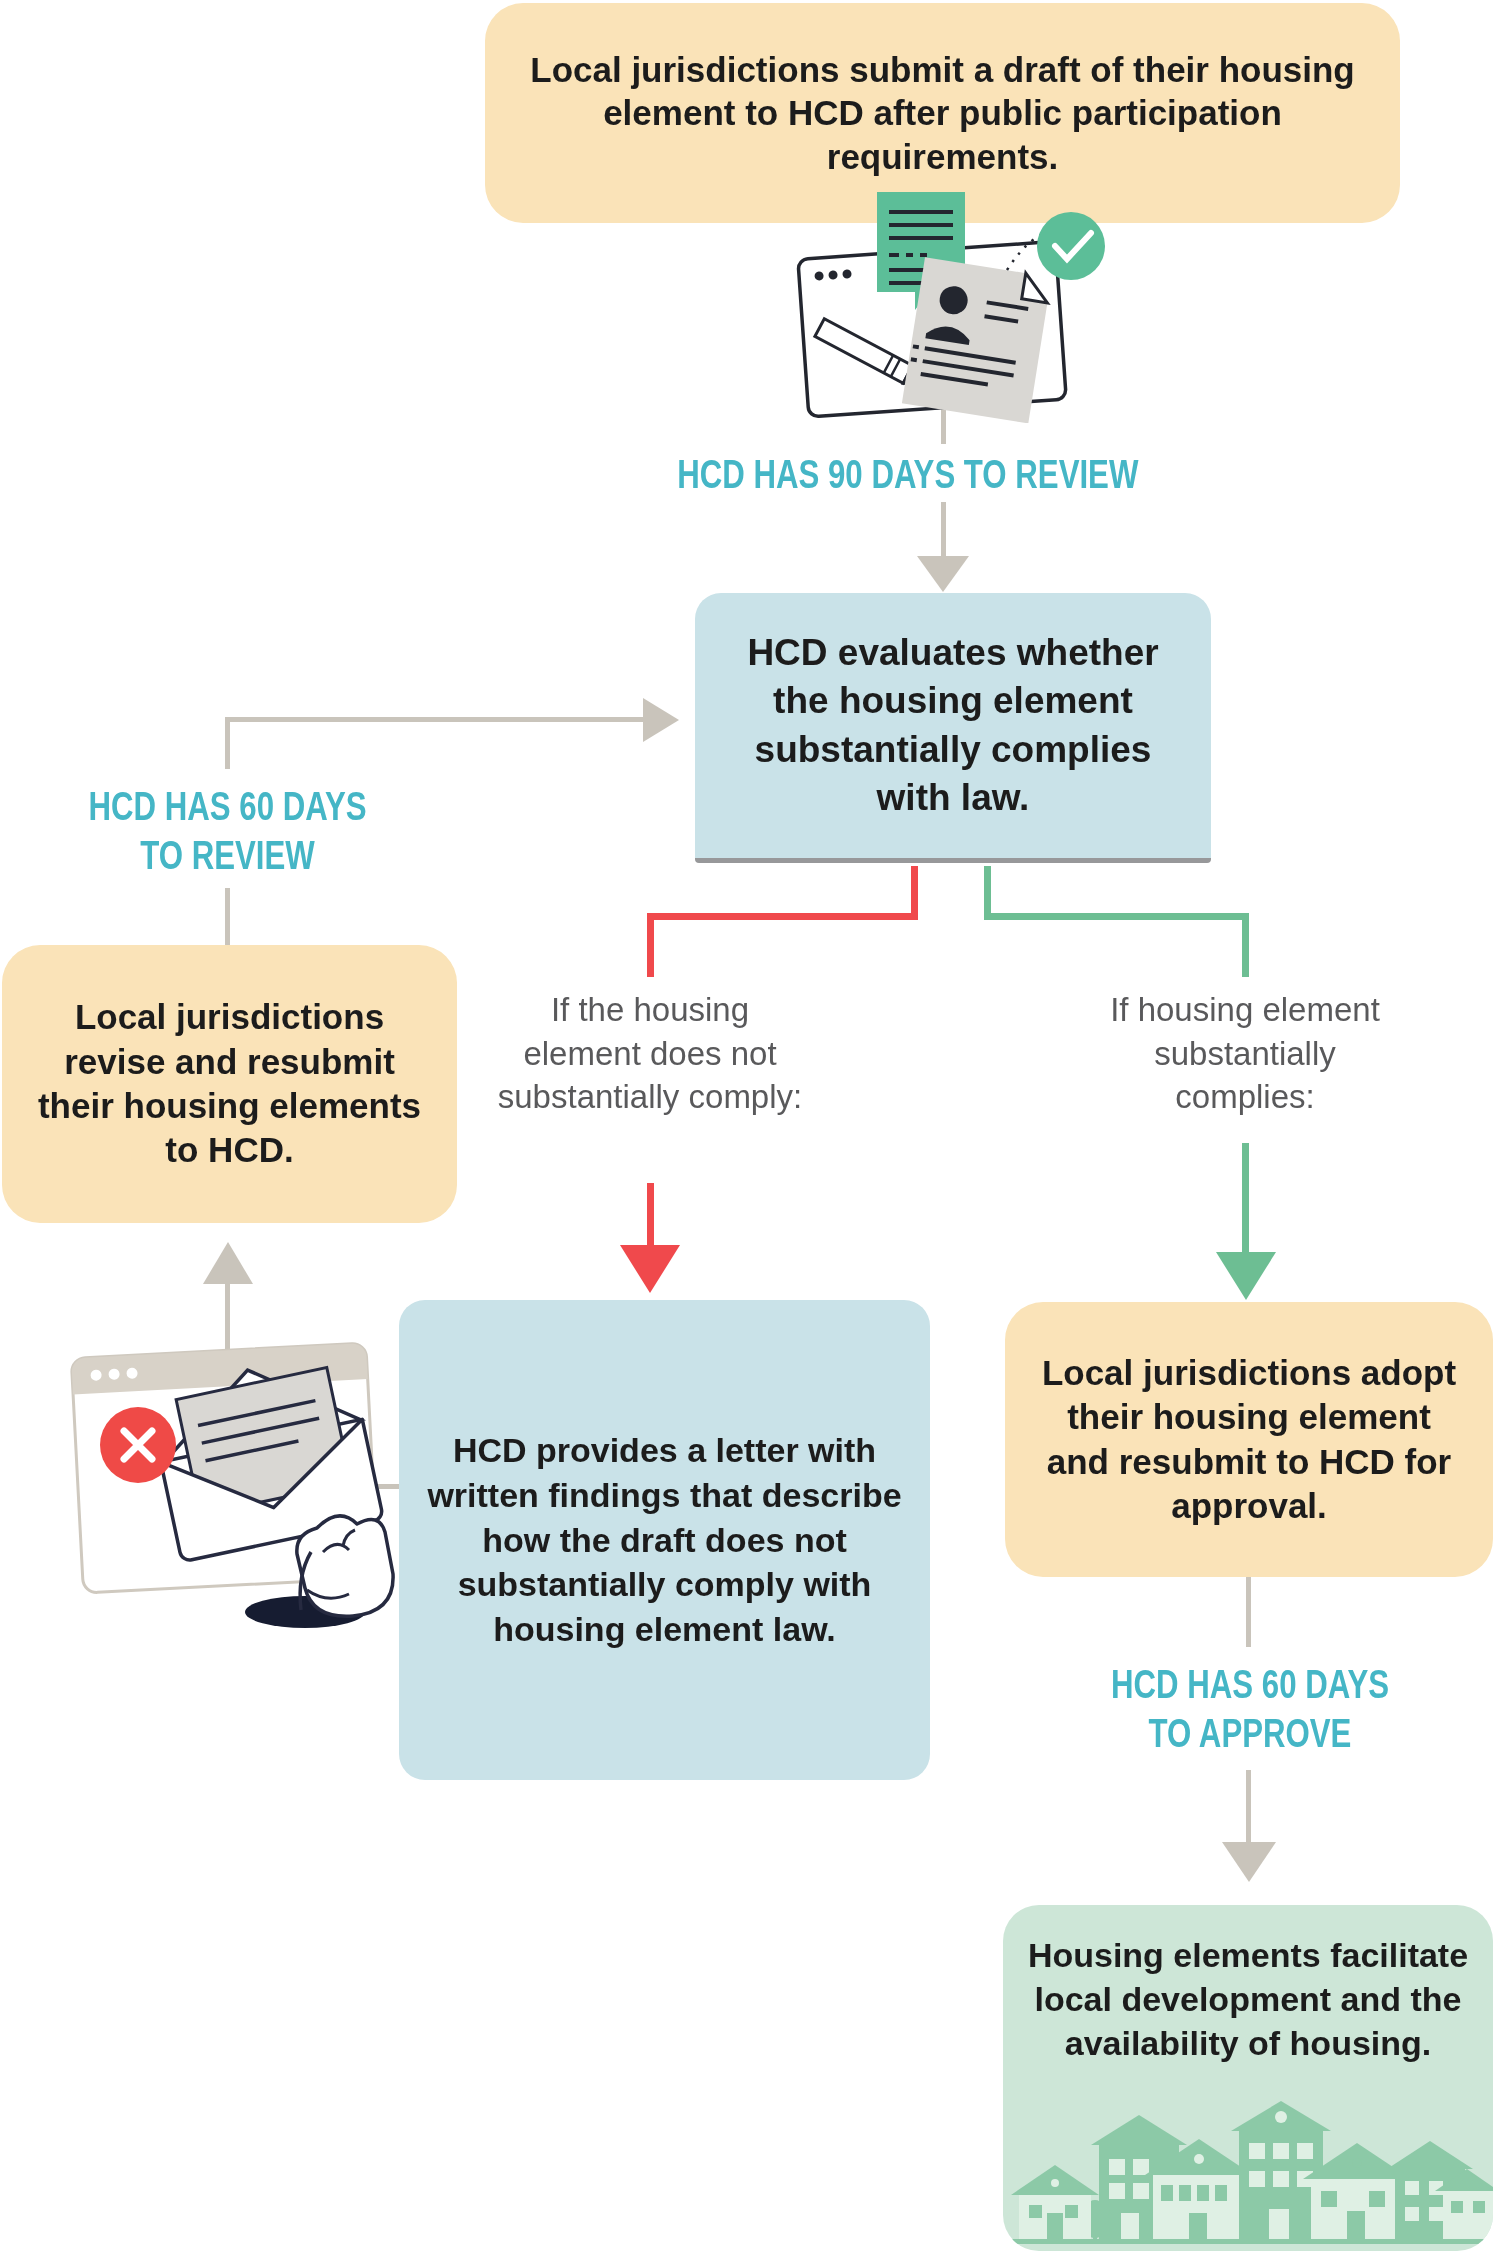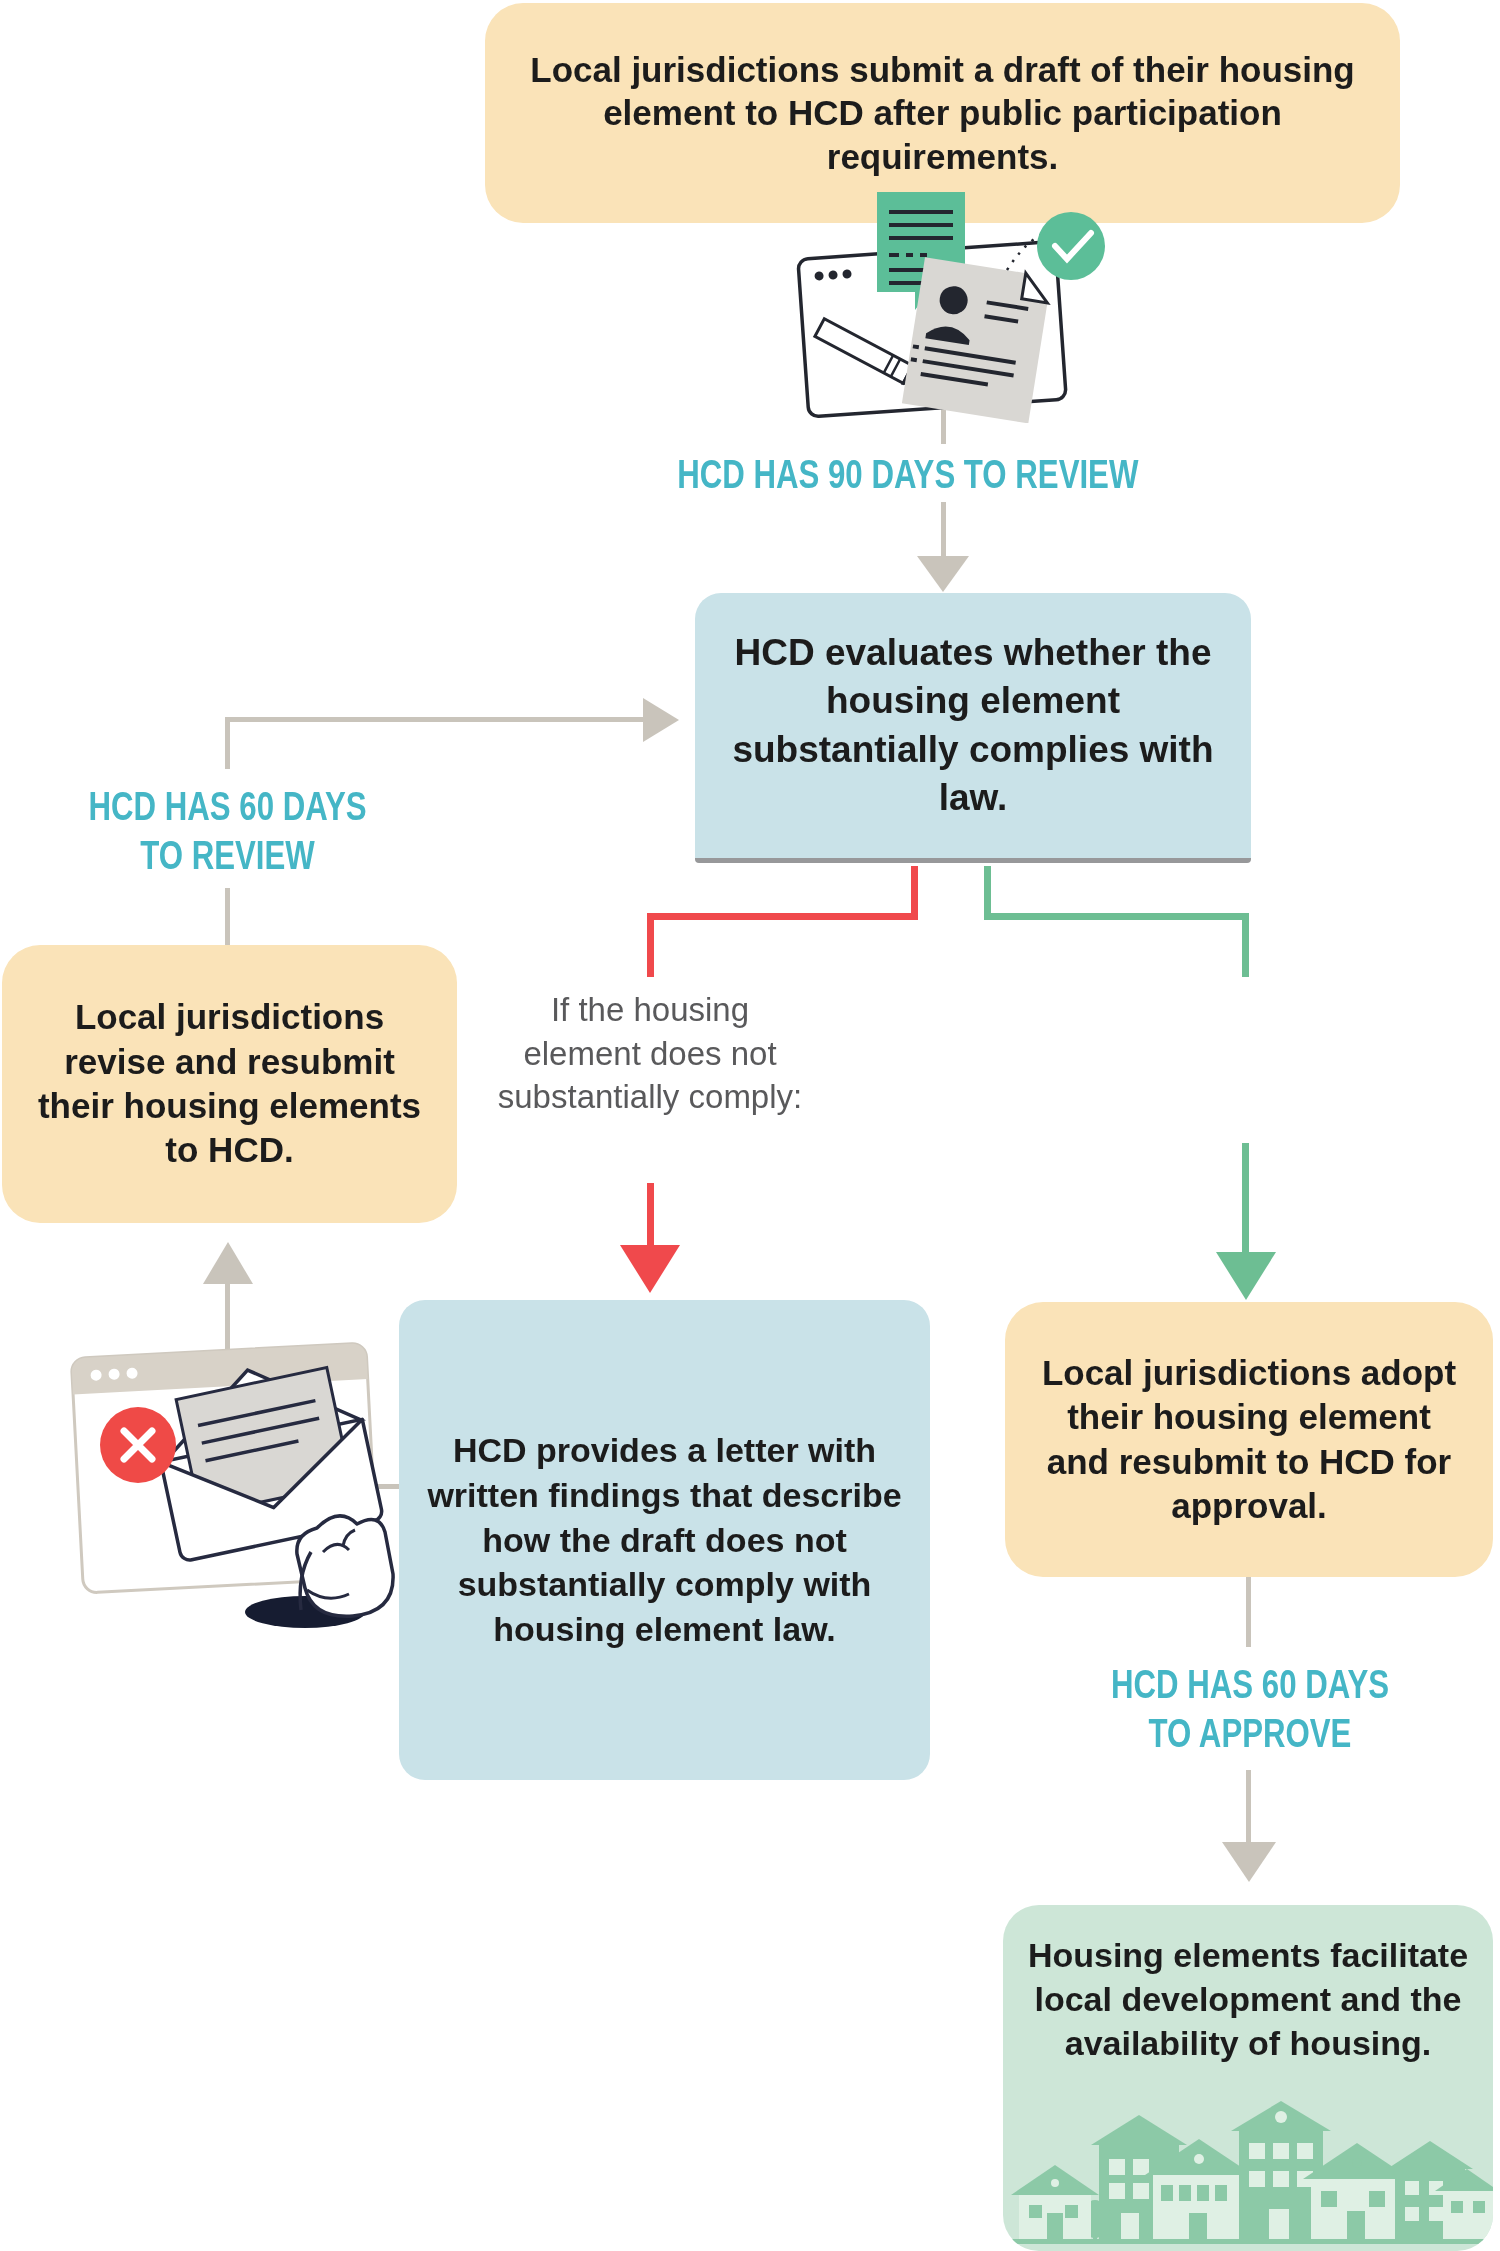--- a/index.html
+++ b/index.html
@@ -67,21 +67,21 @@
       <path d="M222 82 Q248 42 270 45" fill="none" stroke="#23262F" stroke-width="2.5" stroke-dasharray="2.5 7"></path>
       <circle cx="286" cy="58" r="34" fill="#5CBE98"></circle>
       <path d="M270 58 l12 13 l24 -26" fill="none" stroke="#ffffff" stroke-width="6" stroke-linecap="round"></path>
     </svg>
   </div>
 
   <div class="timer" style="left:620px;top:450px;width:520px;">
     <span>HCD HAS 90 DAYS TO REVIEW</span>
   </div>
 
-  <div class="box blue" style="left:695px;top:593px;width:556px;height:270px;padding:0 24px;font-size:37px;line-height:1.3;
+  <div class="box blue" style="left:695px;top:593px;width:516px;height:270px;padding:0 24px;font-size:37px;line-height:1.3;
               border-radius:26px 26px 4px 4px;border-bottom:5px solid #97989A;">
     <span>HCD evaluates whether the housing element substantially complies with law.</span>
   </div>
 
   <div class="ln gray" style="left:225px;top:717px;width:420px;height:5px;"></div>
   <div class="arr" style="left:643px;top:698px;border-top:22px solid transparent;border-bottom:22px solid transparent;border-left:36px solid #C9C4BB;"></div>
   <div class="ln gray" style="left:225px;top:717px;width:5px;height:52px;"></div>
   <div class="ln gray" style="left:225px;top:888px;width:5px;height:58px;"></div>
 
   <div class="timer" style="left:35px;top:782px;width:385px;">
@@ -102,20 +102,23 @@
   <div class="ln red" style="left:647px;top:1183px;width:7px;height:64px;"></div>
   <div class="arr" style="left:620px;top:1245px;border-left:30px solid transparent;border-right:30px solid transparent;border-top:48px solid #F0494C;"></div>
 
   <div class="box blue" style="left:399px;top:1300px;width:531px;height:480px;padding:0 18px;font-size:34px;line-height:1.32;">
     <span>HCD provides a letter with written findings that describe how the draft does not substantially comply with housing element law.</span>
   </div>
 
   <div class="ln grn" style="left:984px;top:866px;width:7px;height:54px;"></div>
   <div class="ln grn" style="left:984px;top:913px;width:265px;height:7px;"></div>
   <div class="ln grn" style="left:1242px;top:913px;width:7px;height:64px;"></div>
+  <div class="cond" style="left:1080px;top:988px;width:330px;">
+    <span>If housing element substantially complies:</span>
+  </div>
   <div class="ln grn" style="left:1242px;top:1143px;width:7px;height:112px;"></div>
   <div class="arr" style="left:1216px;top:1252px;border-left:30px solid transparent;border-right:30px solid transparent;border-top:48px solid #6DBE93;"></div>
 
   <div class="box tan" style="left:1005px;top:1302px;width:488px;height:275px;padding:0 30px;font-size:35px;line-height:1.27;">
     <span>Local jurisdictions adopt their housing element and resubmit to HCD for approval.</span>
   </div>
 
   <div class="ln gray" style="left:1246px;top:1577px;width:5px;height:70px;"></div>
   <div class="timer" style="left:1040px;top:1660px;width:420px;">
     <div>HCD HAS 60 DAYS</div>

